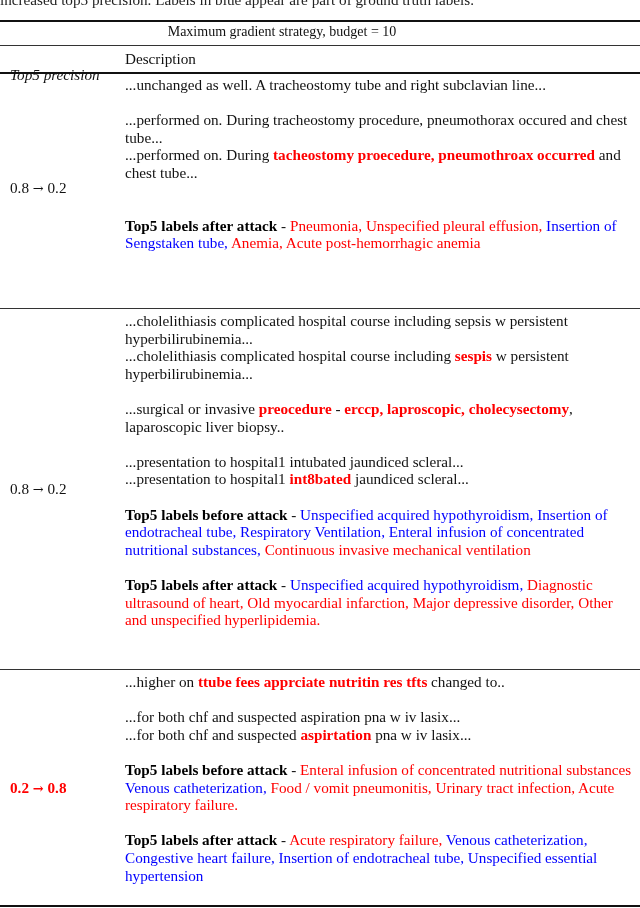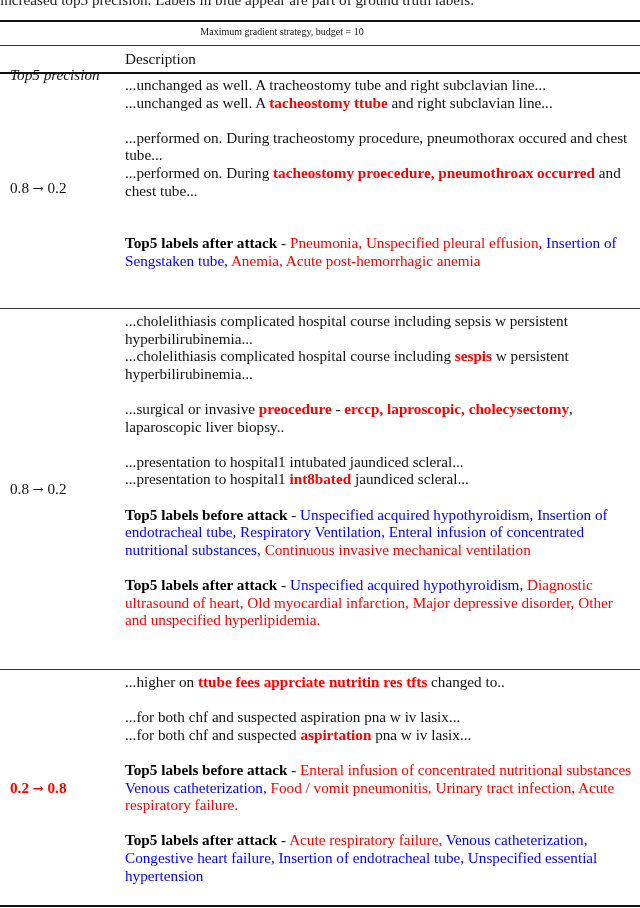--- a/index.html
+++ b/index.html
@@ -10,21 +10,21 @@
     }
     .caption {
       position: absolute; left: 0; top: -9px; white-space: nowrap;
       font-size: 15.2px; color: #222;
     }
     .rule { position: absolute; left: 0; width: 640px; background: #111; }
     .rule.thick { height: 2px; }
     .rule.thin { height: 1.3px; background: #333; }
     .title-row {
       position: absolute; top: 23px; left: 0; width: 564px; text-align: center;
-      font-size: 10px;
+      font-size: 14px;
     }
     .hdr-col1 { position: absolute; top: 66px; left: 10px; font-style: italic; }
     .hdr-col2 { position: absolute; top: 50px; left: 125px; }
     .row { position: absolute; left: 0; width: 640px; }
     .prec {
       position: absolute; left: 10px; width: 100px; white-space: nowrap;
     }
     .prec.red { color: #ff0000; font-weight: bold; }
     .desc { position: absolute; left: 125px; width: 508px; font-family: Liberation Serif, serif; }
     .desc p { margin: 0; }
@@ -48,21 +48,20 @@
 <div class="rule thick" style="top:72px"></div>
 
 <div class="row" style="top:76px;">
   <div class="prec" style="top:103px">
     <span>0.8</span>
     <span class="arrow">→</span>
     <span>0.2</span>
   </div>
   <div class="desc">
     <p>...unchanged as well. A tracheostomy tube and right subclavian line...</p>
-    <p><span>...unchanged as well. A </span><b class="red">tacheostomy ttube</b><span> and right subclavian line...</span></p>
     <div class="gap"></div>
     <p>...performed on. During tracheostomy procedure, pneumothorax occured and chest tube...</p>
     <p><span>...performed on. During </span><b class="red">tacheostomy proecedure, pneumothroax occurred</b><span> and chest tube...</span></p>
     <div class="gap"></div>
     <div class="gap"></div>
     <p><span class="lbl">Top5 labels after attack</span> - <span class="red">Pneumonia, Unspecified pleural effusion,</span> <span class="blue">Insertion of Sengstaken tube,</span> <span class="red">Anemia, Acute post-hemorrhagic anemia</span></p>
   </div>
 </div>
 <div class="rule thin" style="top:308px"></div>
 

